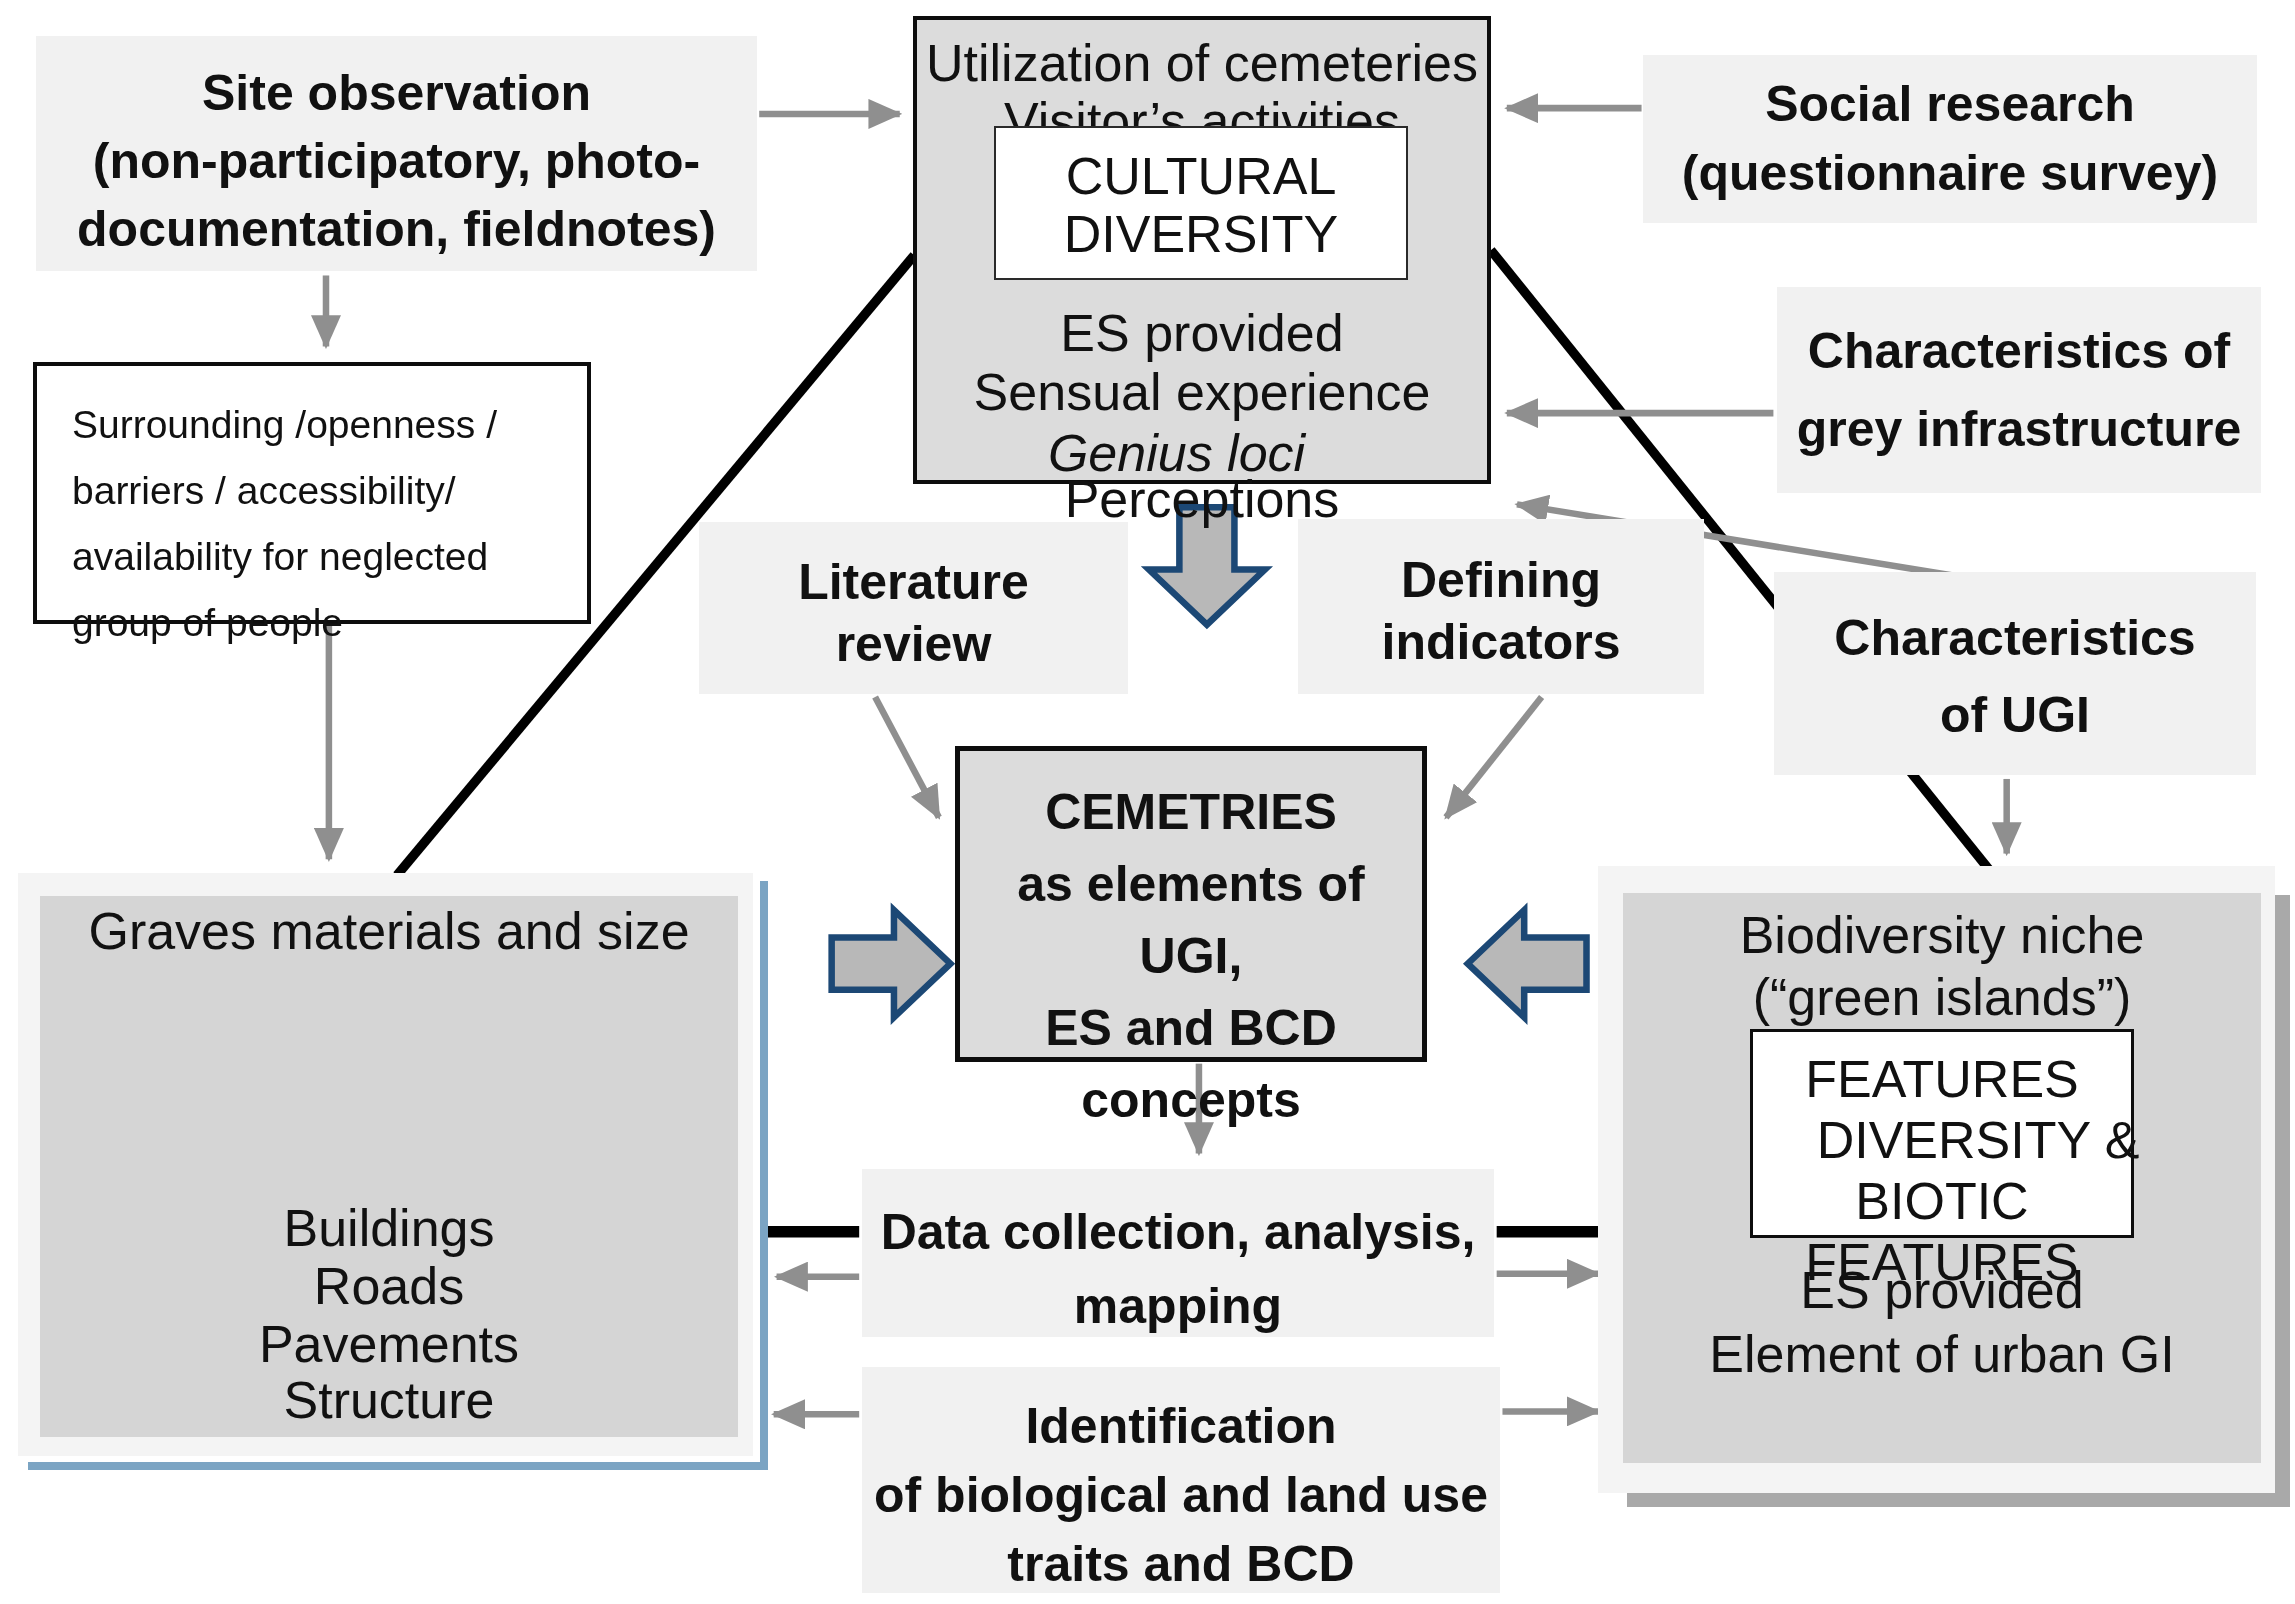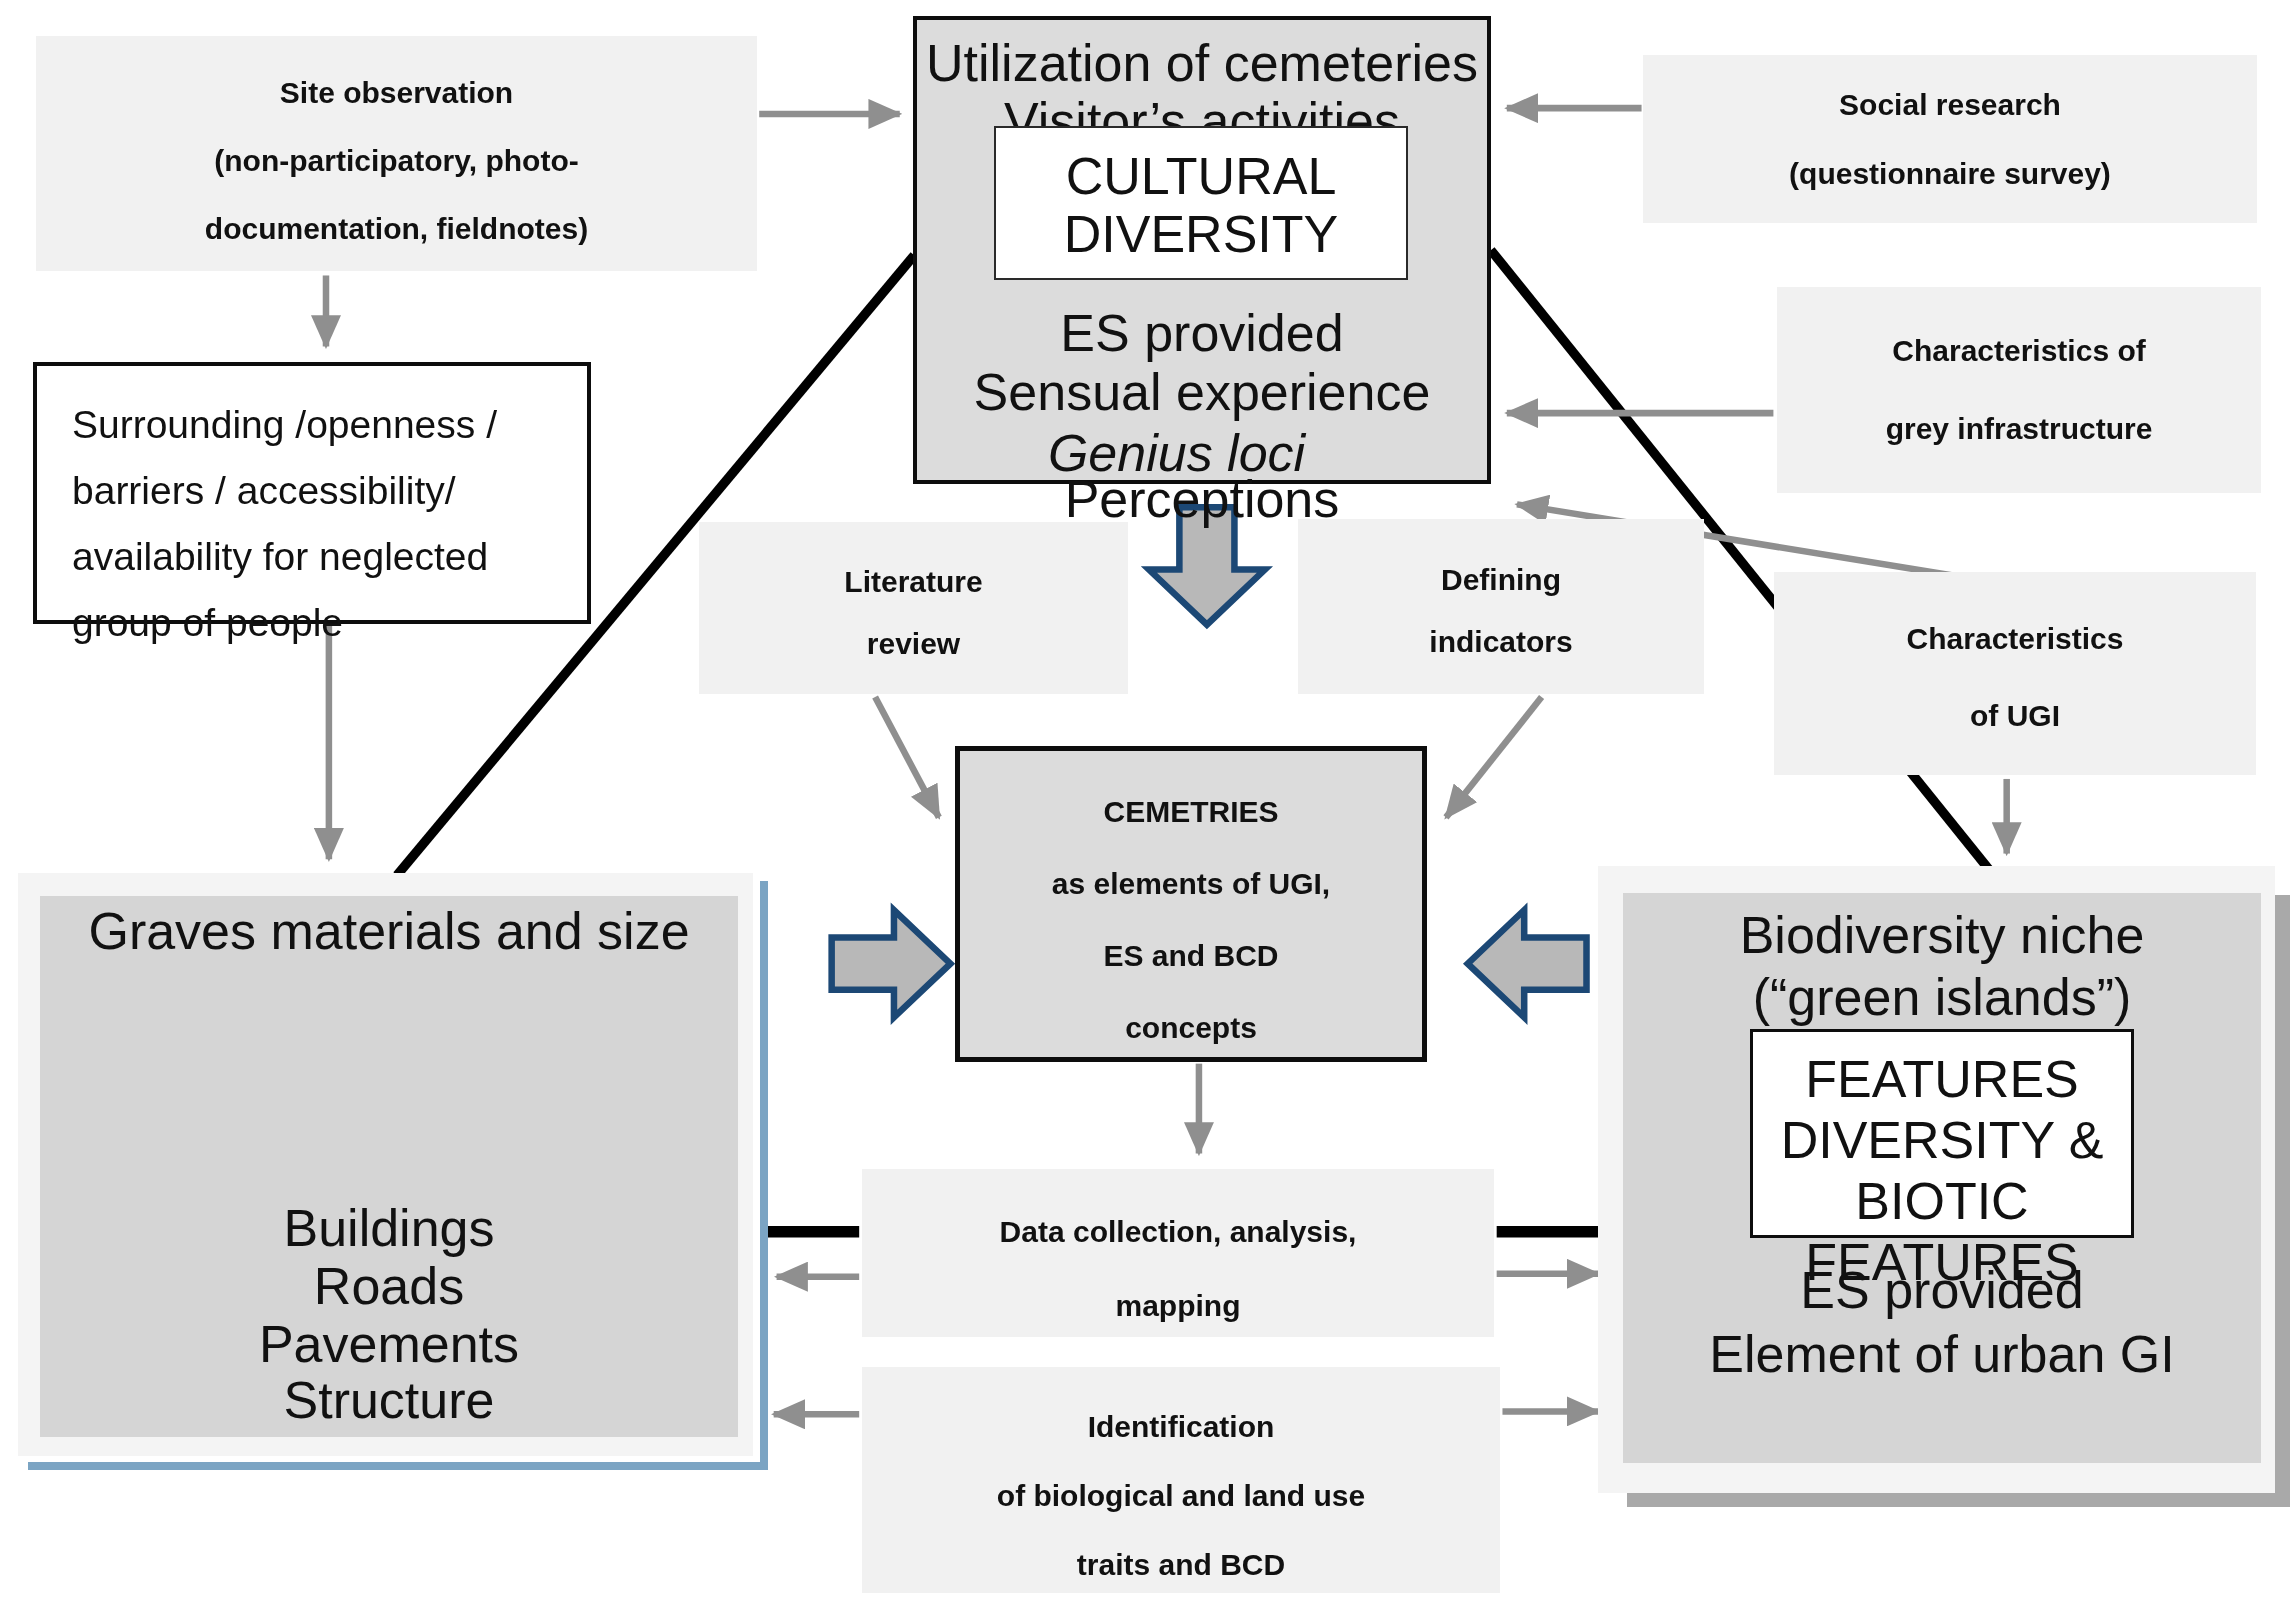--- a/index.html
+++ b/index.html
@@ -6,21 +6,21 @@
   body{width:2295px;height:1605px;position:relative;overflow:hidden;
        font-family:"Liberation Sans", sans-serif;color:#111;}
   svg.connectors{position:absolute;left:0;top:0;z-index:1;}
   .box{position:absolute;z-index:2;box-sizing:border-box;text-align:center;}
   .lightbox{background:#f1f1f1;}
   .greybox{background:#dcdcdc;border:4.3px solid #0d0d0d;}
   .whitebox{background:#ffffff;box-sizing:border-box;position:absolute;z-index:3;}
   .line{width:100%;}
   .it{font-style:italic;}
   .t54{font-size:39px;}
-  .t53{font-size:30px;font-weight:bold;}
+  .t53{font-size:50px;font-weight:bold;}
   .panel{position:absolute;background:#d5d5d5;z-index:3;}
   .outerbox{position:absolute;background:#f4f4f4;z-index:2;}
   .shadow-blue{position:absolute;z-index:1;border-right:8px solid #7ba4c3;border-bottom:8px solid #7ba4c3;}
   .shadow-grey{position:absolute;background:#a9a9a9;z-index:1;}
   .cline{position:absolute;left:0;width:100%;text-align:center;font-size:52px;line-height:46px;}
   .genius-row span{display:inline-block;}
 </style>
 </head>
 <body>
 
@@ -126,21 +126,21 @@
   <div class="cline" style="top:475px;line-height:58px;">Structure</div>
 </div>
 
 <div class="shadow-grey" style="left:1627px;top:895px;width:663px;height:612px;"></div>
 <div class="outerbox" style="left:1598px;top:866px;width:677px;height:627px;"></div>
 <div class="panel t54" style="left:1623px;top:893px;width:638px;height:570px;text-align:center;">
   <div class="cline" style="top:19px;">Biodiversity niche</div>
   <div class="cline" style="top:81px;">(“green islands”)</div>
   <div class="whitebox" style="left:127px;top:136px;width:384px;height:209px;border:3.6px solid #0d0d0d;padding-top:17.4px;">
     <div class="cline" style="position:static;line-height:61px;">FEATURES</div>
-    <div class="cline" style="position:static;line-height:61px;">DIVERSITY &amp;</div>
+    <div class="cline" style="position:static;line-height:61px;padding-left:36px;">DIVERSITY &amp;</div>
     <div class="cline" style="position:static;line-height:61px;">BIOTIC FEATURES</div>
   </div>
   <div class="cline" style="top:374px;">ES provided</div>
   <div class="cline" style="top:438px;">Element of urban GI</div>
 </div>
 
 <div class="box lightbox t53" style="left:862px;top:1169px;width:632px;height:168px;padding-top:26px;line-height:74px;">
   <div class="line">Data collection, analysis,</div>
   <div class="line">mapping</div>
 </div>

